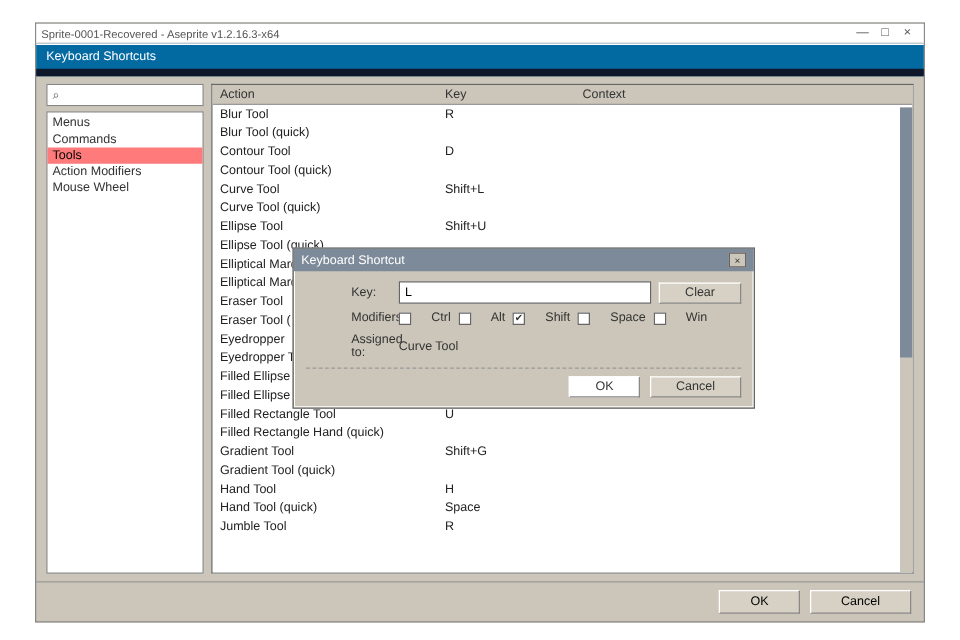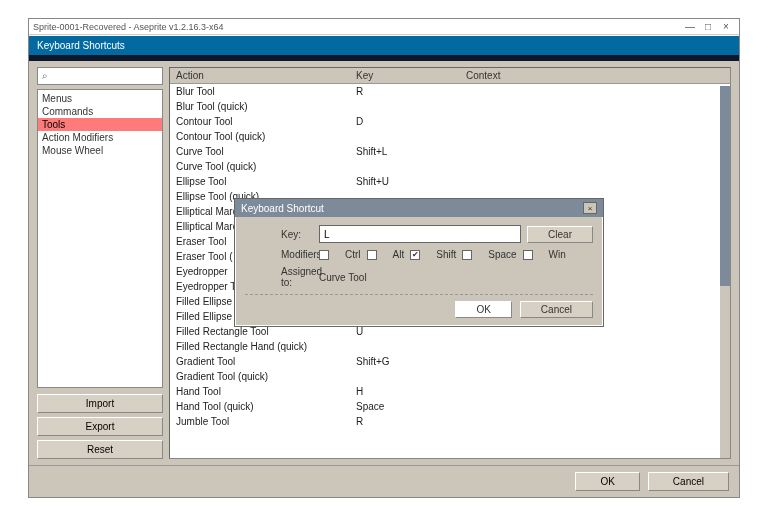--- a/index.html
+++ b/index.html
@@ -71,25 +71,20 @@
         <div class="search">
           <span class="mag">⌕</span>
         </div>
         <div class="catbox">
           <div class="catitem">Menus</div>
           <div class="catitem">Commands</div>
           <div class="catitem sel">Tools</div>
           <div class="catitem">Action Modifiers</div>
           <div class="catitem">Mouse Wheel</div>
         </div>
-        <div class="leftbtns">
-          <div class="pillbtn">Import</div>
-          <div class="pillbtn">Export</div>
-          <div class="pillbtn">Reset</div>
-        </div>
       </div>
       <div class="table">
         <div class="thead">
           <div class="col-action">Action</div>
           <div class="col-key">Key</div>
           <div class="col-ctx">Context</div>
         </div>
         <div class="tbody" id="tbody">
             <div class="trow">
               <div class="col-action">Blur Tool</div>

